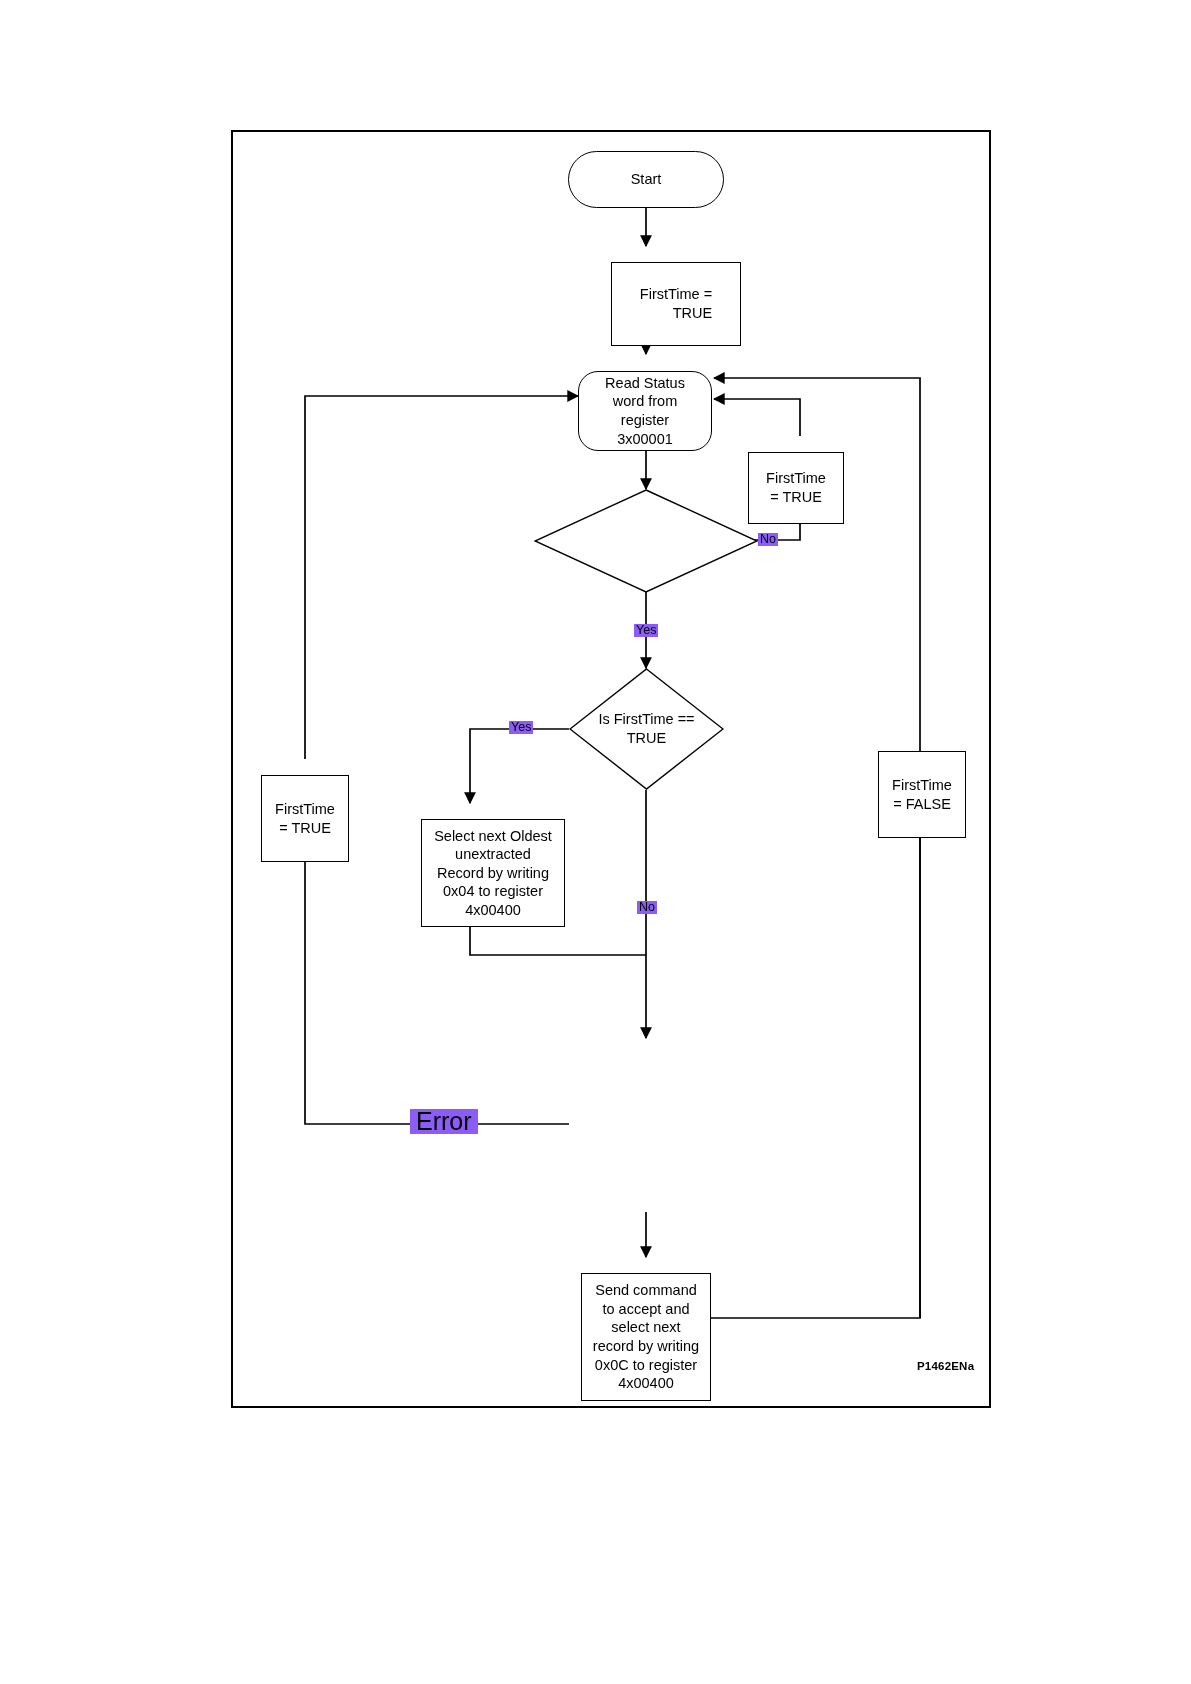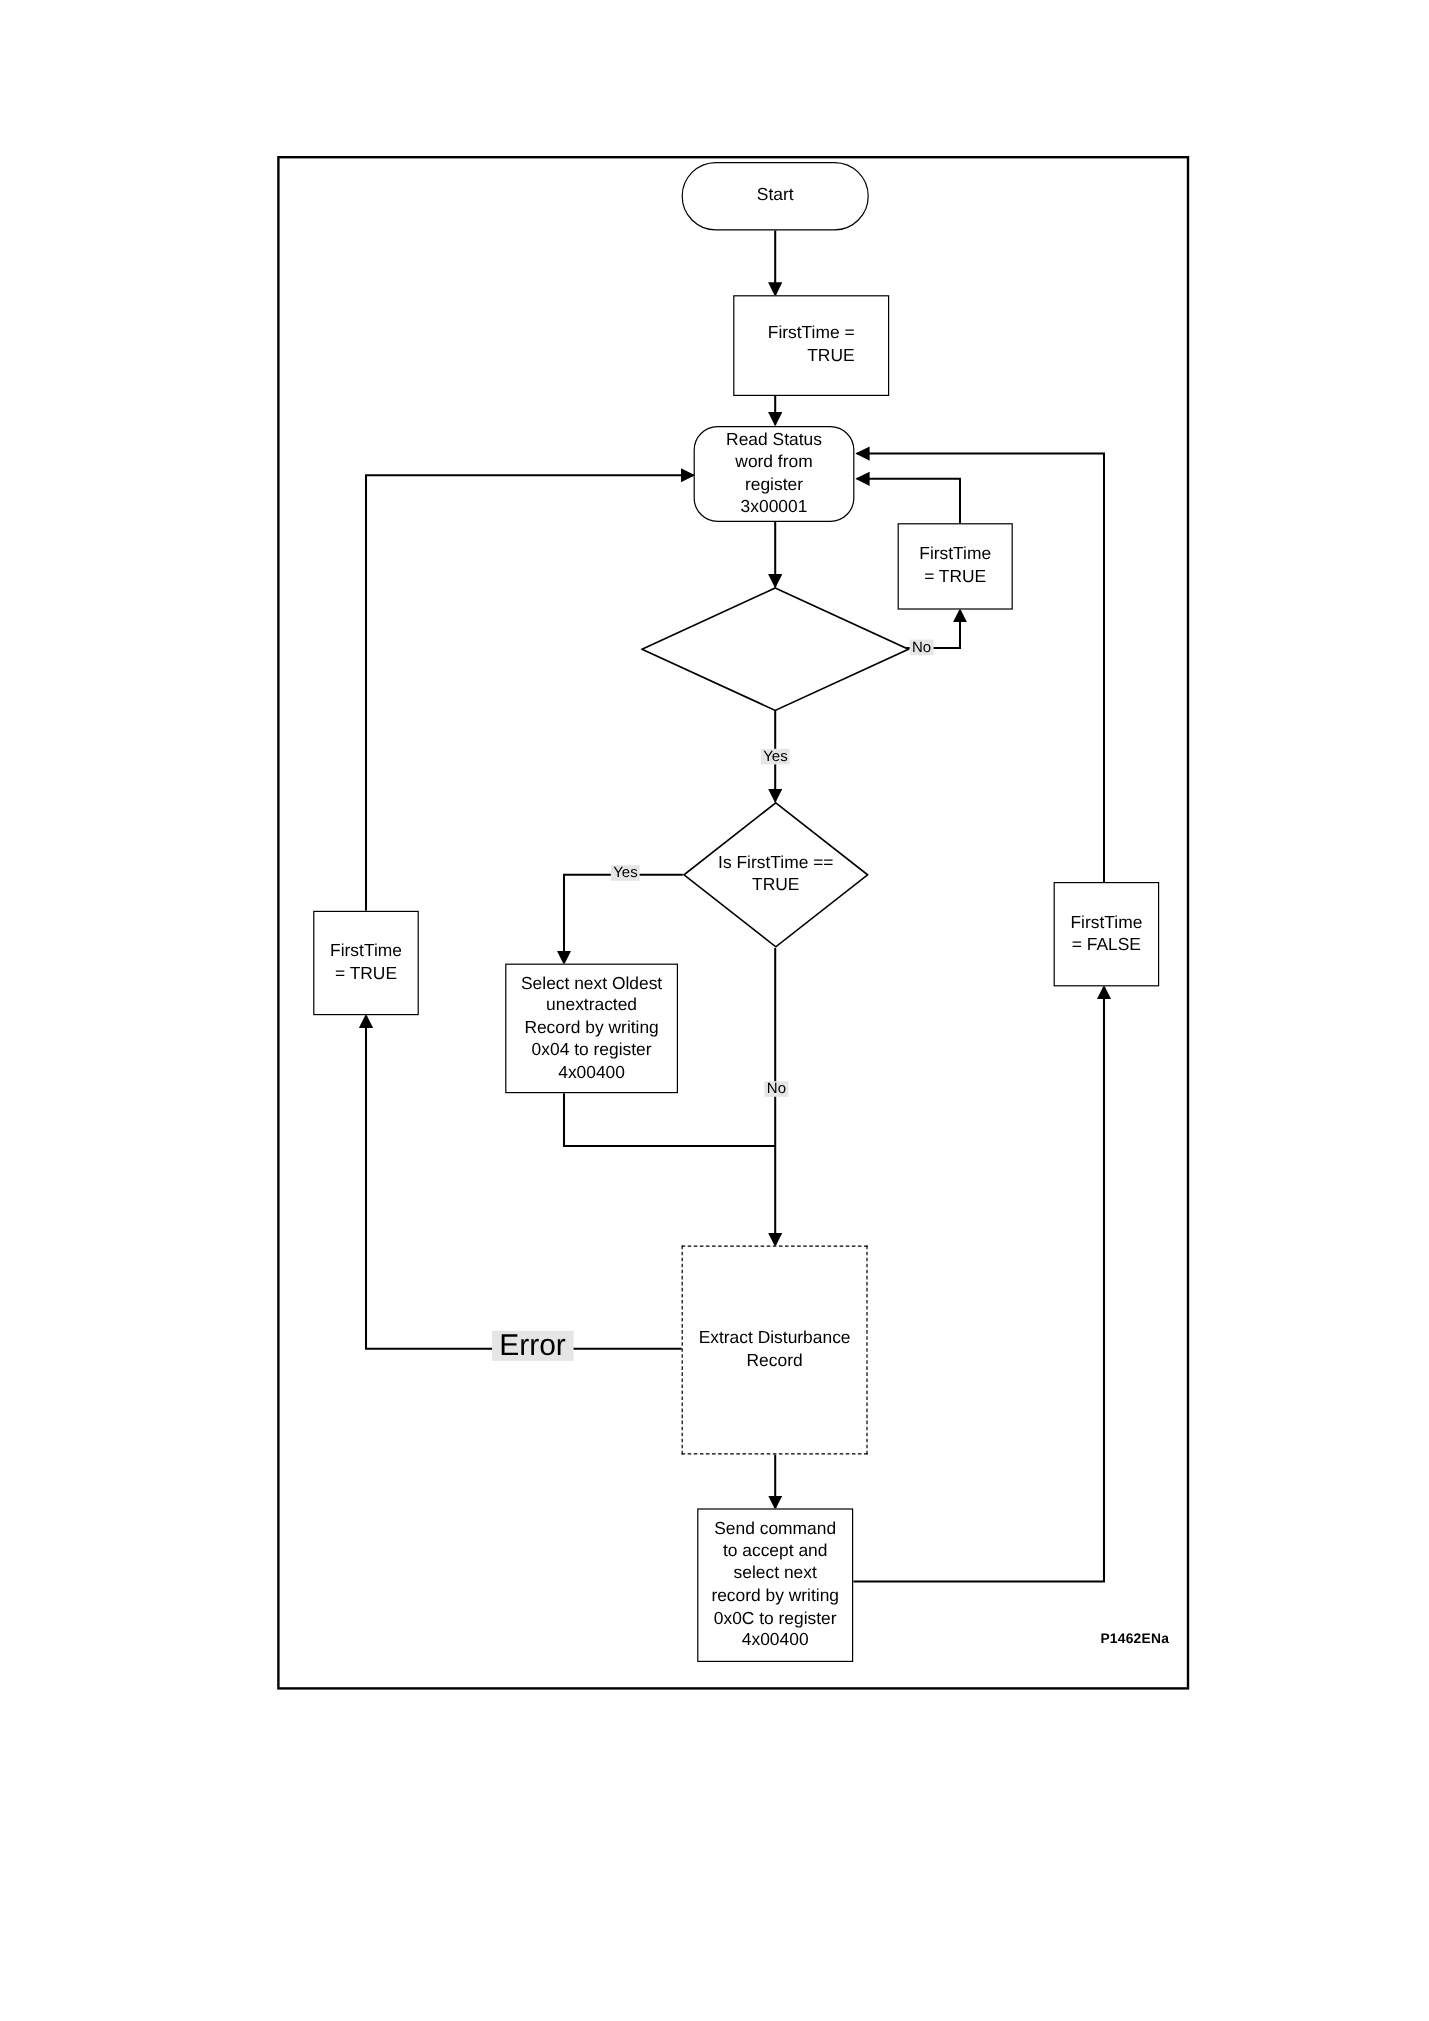--- a/index.html
+++ b/index.html
@@ -40,20 +40,21 @@
     position: absolute;
     box-sizing: border-box;
     display: flex;
     align-items: center;
     justify-content: center;
     text-align: center;
     background: #ffffff;
     font-size: 14.5px;
     line-height: 1.28;
     color: #000000;
+    margin-top: 16px;
   }
   .proc {
     border: 1.6px solid #000000;
   }
   .proc-dashed {
     border: 1.5px dashed #000000;
   }
   .terminator {
     border: 1.6px solid #000000;
     border-radius: 42px;
@@ -77,21 +78,21 @@
     display: flex;
     align-items: center;
     justify-content: center;
     text-align: center;
     font-size: 14.5px;
     line-height: 1.28;
   }
   .edge-label {
     position: absolute;
     font-size: 12.5px;
-    background: #e5e5e5;
+    background: #8b5cf6;
     padding: 0 2px;
     line-height: 1;
     color: #000000;
     white-space: nowrap;
   }
   .edge-label.big {
     font-size: 25px;
     padding: 0 6px;
   }
   .doc-code {
@@ -195,24 +196,20 @@
   </div>
 
   <div class="node proc" style="left:421px; top:803px; width:144px; height:108px; white-space:pre-line;">
     <span>Select next Oldest
 unextracted
 Record by writing
 0x04 to register
 4x00400</span>
   </div>
 
-  <div class="node proc-dashed" style="left:568px; top:1038px; width:155px; height:174px; white-space:pre-line;">
-    <span>Extract Disturbance
-Record</span>
-  </div>
 
   <div class="node proc" style="left:581px; top:1257px; width:130px; height:128px; white-space:pre-line;">
     <span>Send command
 to accept and
 select next
 record by writing
 0x0C to register
 4x00400</span>
   </div>
 

